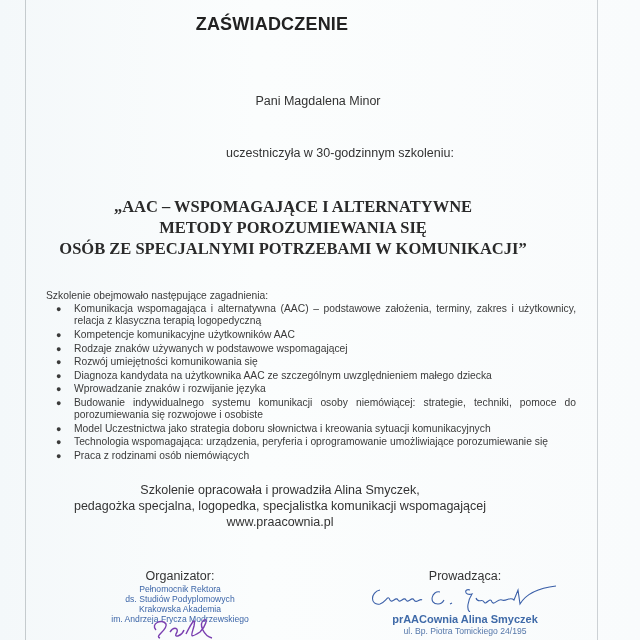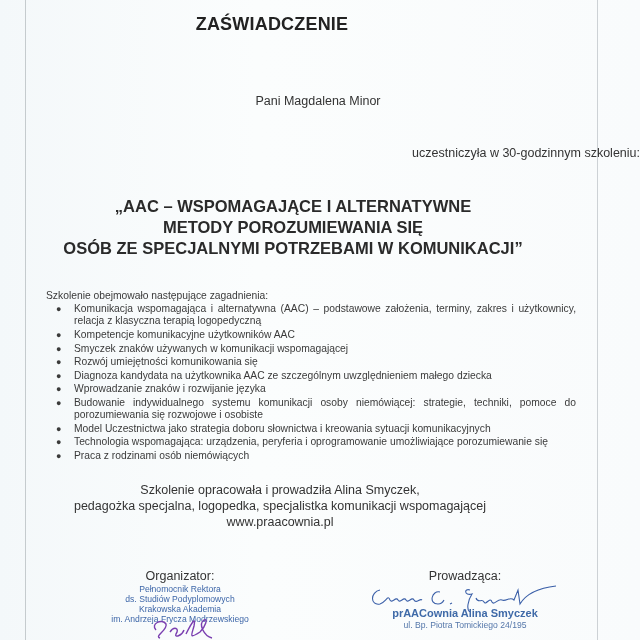--- a/index.html
+++ b/index.html
@@ -26,27 +26,28 @@
     position: absolute; left: 0; width: 544px; top: 14px;
     text-align: center; font-weight: bold; font-size: 18px; color: #222;
     letter-spacing: 0.2px;
   }
   .recipient {
     position: absolute; left: 0; width: 636px; top: 94px;
     text-align: center; font-size: 12.5px; color: #333;
   }
   .participated {
     position: absolute; left: 0; width: 640px; top: 146px;
-    text-align: right; font-size: 12.5px; color: #333;
+    text-align: center; font-size: 12.5px; color: #333;
     padding-left: 40px; box-sizing: border-box;
   }
   .course-title {
     position: absolute; left: 0; width: 586px; top: 196px;
     text-align: center; font-weight: bold; font-size: 16.5px; color: #2a2a2a;
     line-height: 21px;
+    font-family: Liberation Serif, serif;
   }
   .course-title div { white-space: nowrap; }
   .topics {
     position: absolute; left: 46px; top: 290px; width: 530px;
     font-size: 10.3px; color: #3a3a3a; line-height: 12.2px;
   }
   .topics-intro { margin: 0 0 1px 0; }
   .topics ul { margin: 0; padding: 0 0 0 28px; list-style: none; }
   .topics li { position: relative; margin: 0 0 1.4px 0; text-align: justify; }
   .topics li .bullet {
@@ -70,21 +71,21 @@
     position: absolute; left: 350px; width: 230px; top: 569px;
     text-align: center;
   }
   .signature-left {
     position: absolute; left: 148px; top: 612px; width: 70px; height: 30px;
   }
   .signature-right {
     position: absolute; left: 368px; top: 582px; width: 190px; height: 30px;
   }
   .stamp-right-name {
-    color: #3f6aa8; font-weight: bold; font-size: 11px; margin-top: 24px;
+    color: #3f6aa8; font-weight: bold; font-size: 11px; margin-top: 30px;
   }
   .stamp-right-addr {
     color: #5577aa; font-size: 8.6px; margin-top: 1px;
   }
 </style>
 </head>
 <body>
 
 <div class="page">
   <div class="vline-left"></div>
@@ -98,21 +99,21 @@
     <div>„AAC – WSPOMAGAJĄCE  I ALTERNATYWNE</div>
     <div>METODY  POROZUMIEWANIA SIĘ</div>
     <div>OSÓB  ZE SPECJALNYMI POTRZEBAMI W KOMUNIKACJI”</div>
   </div>
 
   <div class="topics">
     <div class="topics-intro">Szkolenie obejmowało następujące zagadnienia:</div>
     <ul>
       <li><span class="bullet">●</span><span>Komunikacja wspomagająca i alternatywna (AAC) – podstawowe założenia, terminy, zakres i użytkownicy, relacja z klasyczna terapią logopedyczną</span></li>
       <li><span class="bullet">●</span><span>Kompetencje komunikacyjne użytkowników AAC</span></li>
-      <li><span class="bullet">●</span><span>Smyczek znaków używanych w komunikacji wspomagającej</span></li>
+      <li><span class="bullet">●</span><span>Rodzaje znaków używanych w podstawowe wspomagającej</span></li>
       <li><span class="bullet">●</span><span>Rozwój umiejętności komunikowania się</span></li>
       <li><span class="bullet">●</span><span>Diagnoza kandydata na użytkownika AAC ze szczególnym uwzględnieniem małego dziecka</span></li>
       <li><span class="bullet">●</span><span>Wprowadzanie znaków i rozwijanie języka</span></li>
       <li><span class="bullet">●</span><span>Budowanie indywidualnego systemu komunikacji osoby niemówiącej: strategie, techniki, pomoce do porozumiewania się rozwojowe i osobiste</span></li>
       <li><span class="bullet">●</span><span>Model Uczestnictwa jako strategia doboru słownictwa i kreowania sytuacji komunikacyjnych</span></li>
       <li><span class="bullet">●</span><span>Technologia wspomagająca: urządzenia, peryferia i oprogramowanie umożliwiające porozumiewanie się</span></li>
       <li><span class="bullet">●</span><span>Praca z rodzinami osób niemówiących</span></li>
     </ul>
   </div>
 

